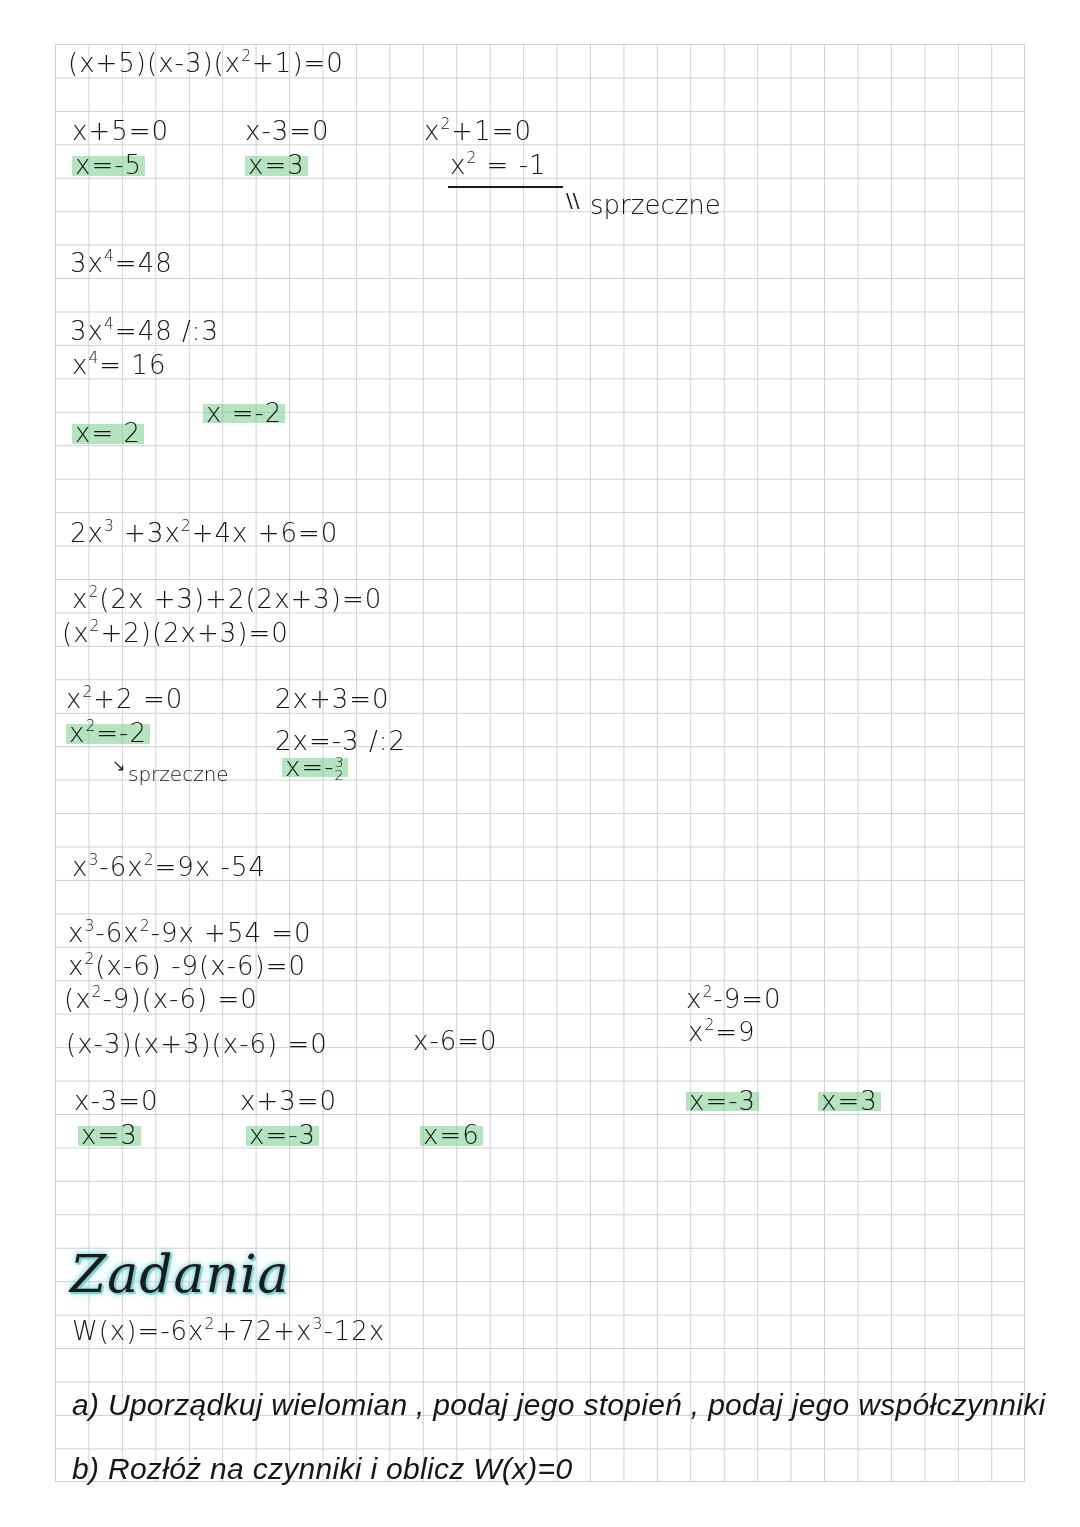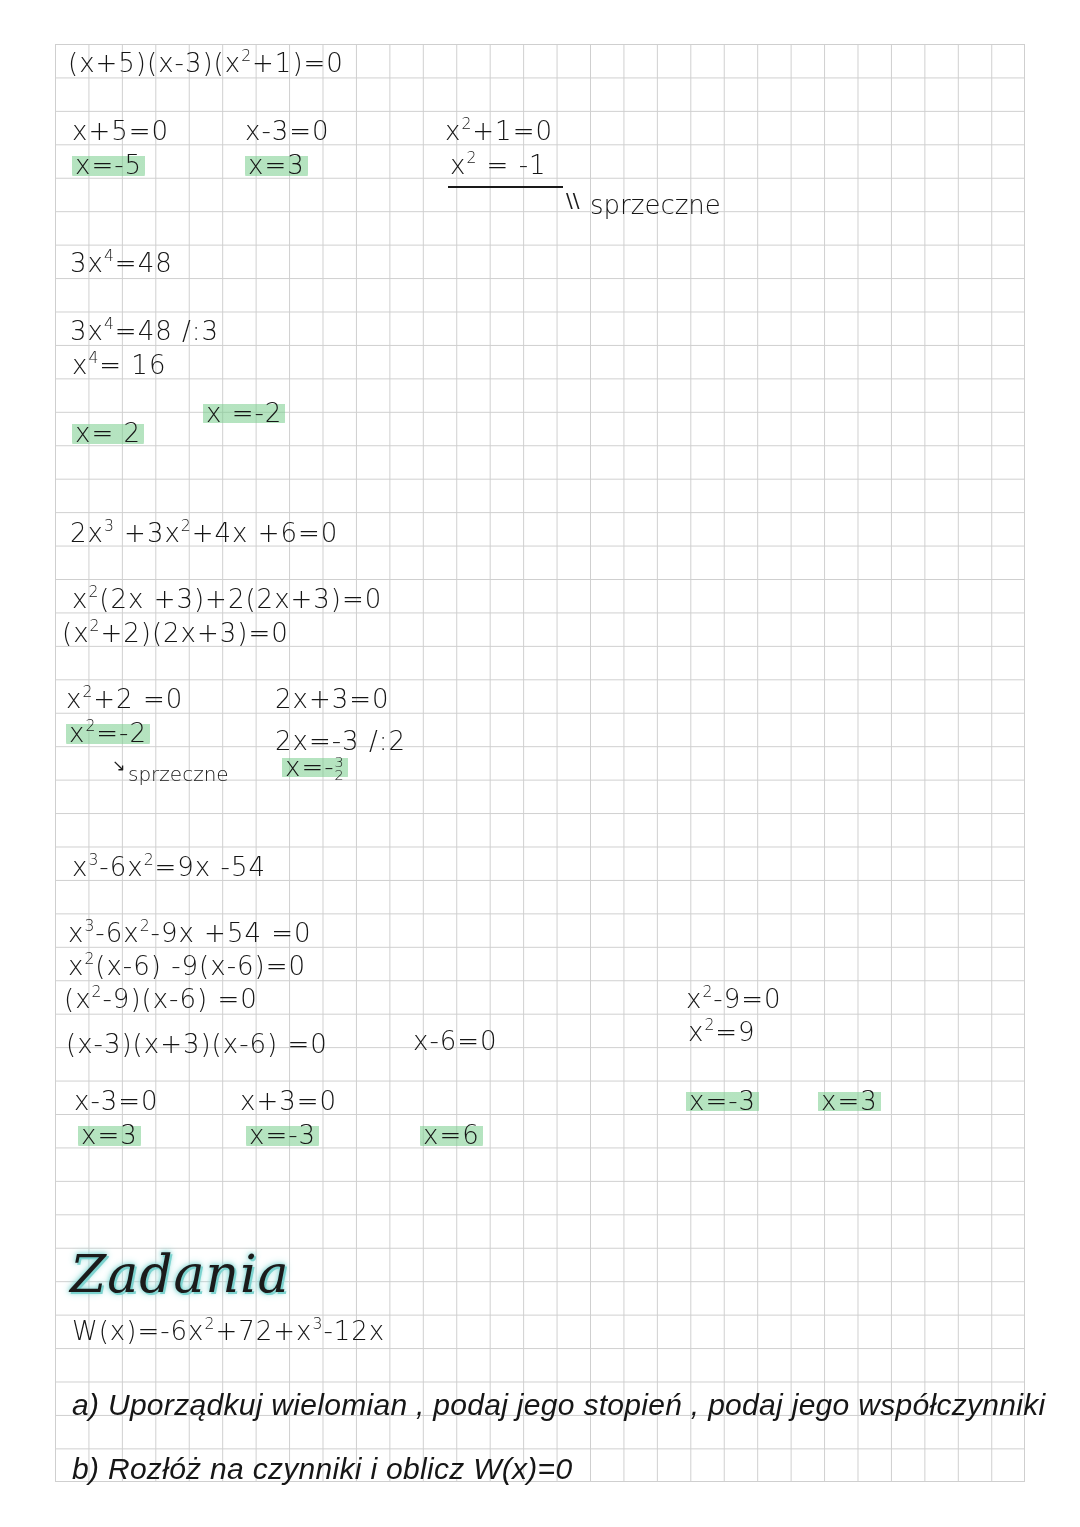--- a/index.html
+++ b/index.html
@@ -46,21 +46,21 @@
 <div class="line" style="left:68px; top:50px;">
   <span>(x+5)(x-3)(x</span><sup>2</sup><span>+1)=0</span>
 </div>
 
 <div class="line" style="left:72px; top:118px;">x+5=0</div>
 <div class="line" style="left:72px; top:152px;"><span class="hl">x=-5</span></div>
 
 <div class="line" style="left:245px; top:118px;">x-3=0</div>
 <div class="line" style="left:245px; top:152px;"><span class="hl">x=3</span></div>
 
-<div class="line" style="left:445px; top:118px;">
+<div class="line" style="left:424px; top:118px;">
   <span>x</span><sup>2</sup><span>+1=0</span>
 </div>
 <div class="line" style="left:450px; top:152px;">
   <span>x</span><sup>2</sup><span> = -1</span>
 </div>
 <div class="underline-bar" style="left:448px; top:186px; width:115px;"></div>
 <div class="slash-mark" style="left:566px; top:188px;">\\</div>
 <div class="line note" style="left:590px; top:192px;">sprzeczne</div>
 
 <div class="line" style="left:70px; top:250px;">

